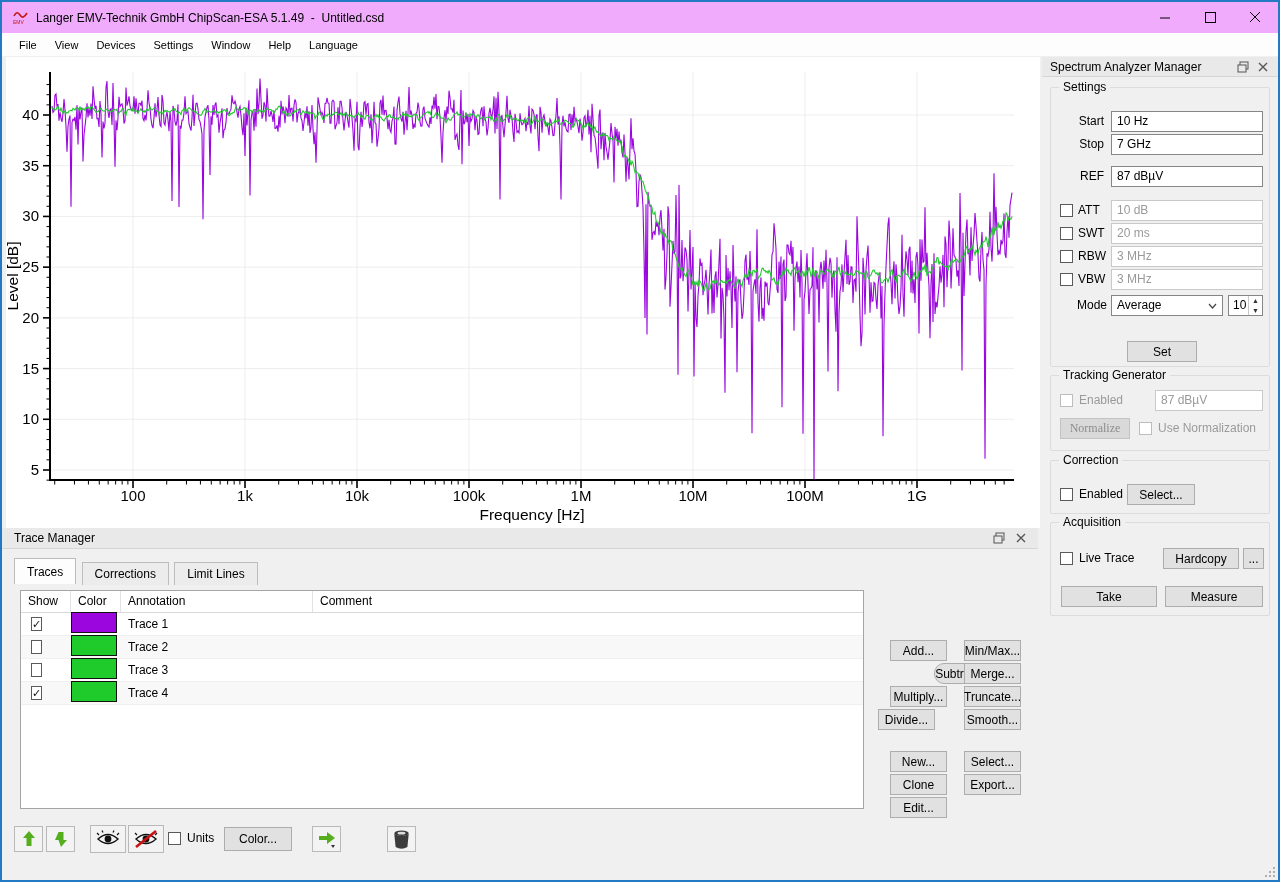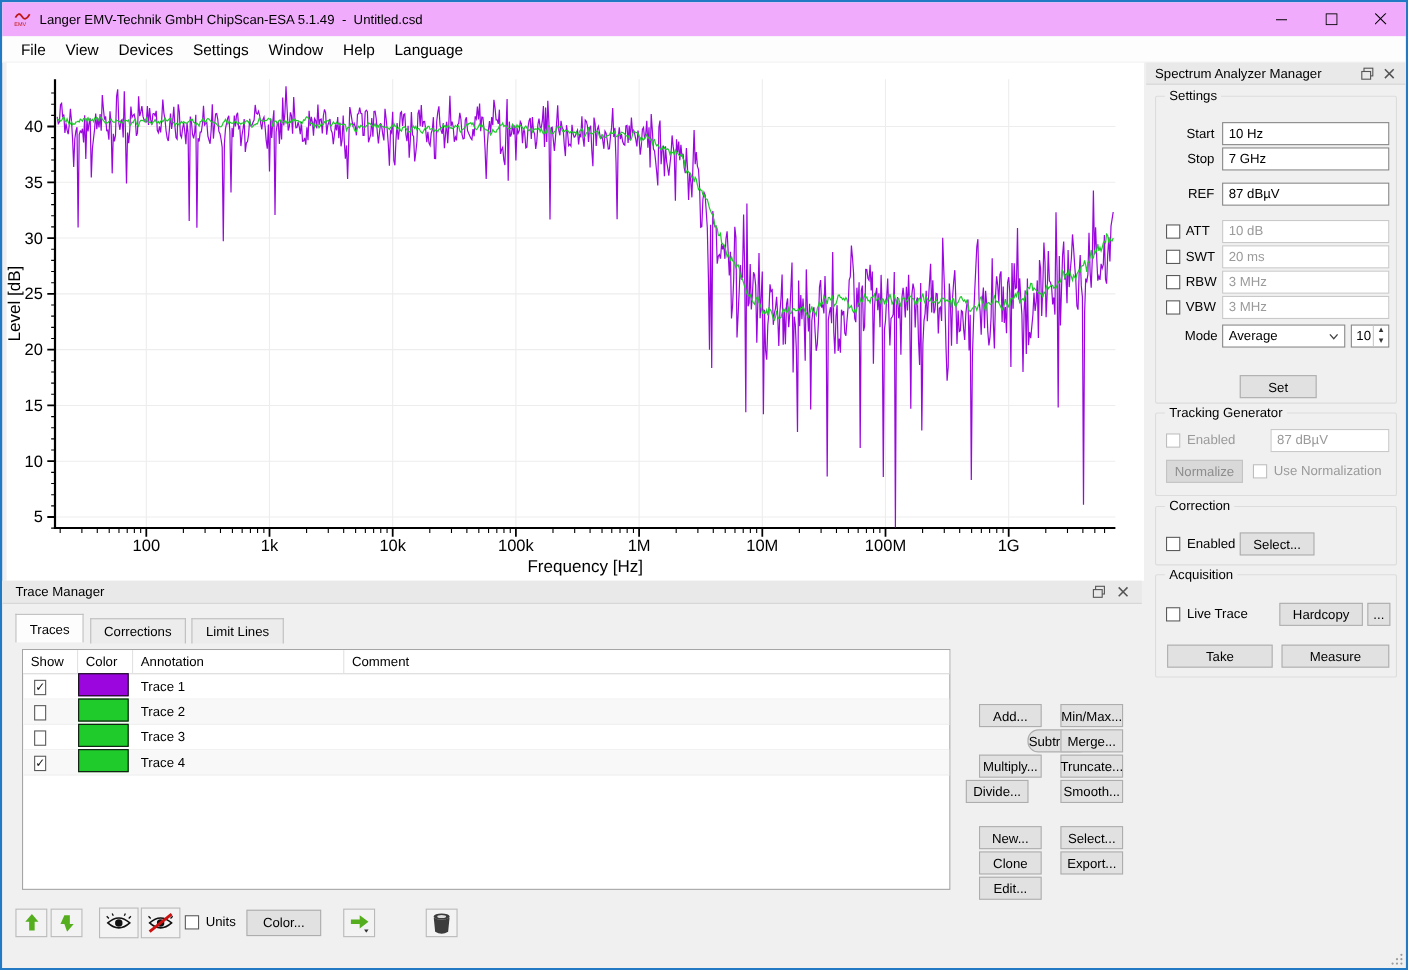--- a/index.html
+++ b/index.html
@@ -9,21 +9,21 @@
 
   
   #titlebar { position:absolute; left:0; top:0; width:1276px; height:31px; background:#f0abfc; }
   #app-icon { position:absolute; left:10px; top:8px; width:17px; height:15px; }
   #title-text { position:absolute; left:34px; top:9px; font-size:12px; color:#000; white-space:pre; }
   .wctl { position:absolute; top:0; width:45px; height:30px; display:flex; align-items:center; justify-content:center; }
   #btn-min { right:90px; } #btn-max { right:45px; } #btn-close { right:0; }
 
   
   #menubar { position:absolute; left:0; top:31px; width:1276px; height:24px; background:#fdfdfd; display:flex; align-items:center; padding-left:8px; border-bottom:1px solid #f0f0f0;}
-  .menu-item { padding:3px 9px; font-size:14px; }
+  .menu-item { padding:3px 9px; font-size:11px; }
 
   
   #chart-dock { position:absolute; left:4px; top:55px; width:1034px; height:471px; background:#ffffff; }
 
   
   #sa-panel { position:absolute; left:1040px; top:55px; width:236px; height:823px; background:#f0f0f0; }
   .dock-title { position:relative; height:20px; background:#e9e9e9; border-bottom:1px solid #d5d5d5; }
   .dock-title .t { position:absolute; left:8px; top:3px; font-size:12px; }
   .dock-ic { position:absolute; top:3px; width:14px; height:14px; }
   .group { position:absolute; border:1px solid #dcdcdc; border-radius:2px; }
@@ -320,21 +320,21 @@
       </div>
 
       <div class="btn" style="left:76px; top:253px; width:70px;">Set</div>
     </div>
 
     <div class="group" style="left:8px; top:318px; width:220px; height:76px;">
       <span class="legend">Tracking Generator</span>
       <span class="cb dis" style="left:9px; top:18px;"><span class="mark">✓</span></span>
       <span class="flabel dis" style="left:28px; top:17px; text-align:left;">Enabled</span>
       <div class="field dis" style="left:104px; top:14px; width:108px;">87 dBµV</div>
-      <div class="btn dis" style="left:9px; top:42px; width:70px;">Normalize</div>
+      <div class="btn dis" style="left:9px; top:42px; width:70px;font-family:Liberation Serif, serif;">Normalize</div>
       <span class="cb dis" style="left:88px; top:46px;"><span class="mark">✓</span></span>
       <span class="flabel dis" style="left:107px; top:45px; text-align:left;">Use Normalization</span>
     </div>
 
     <div class="group" style="left:8px; top:403px; width:220px; height:54px;">
       <span class="legend">Correction</span>
       <span class="cb" style="left:9px; top:27px;"><span class="mark">✓</span></span>
       <span class="flabel" style="left:28px; top:26px; text-align:left;">Enabled</span>
       <div class="btn" style="left:76px; top:23px; width:68px;">Select...</div>
     </div>

